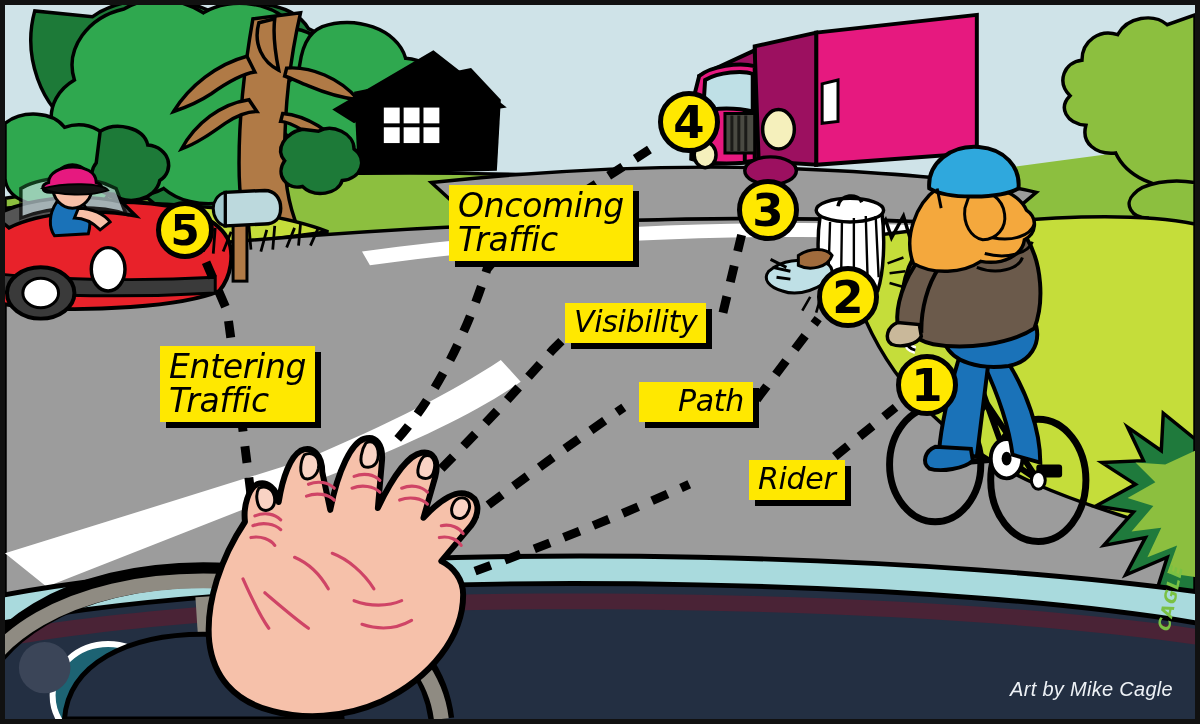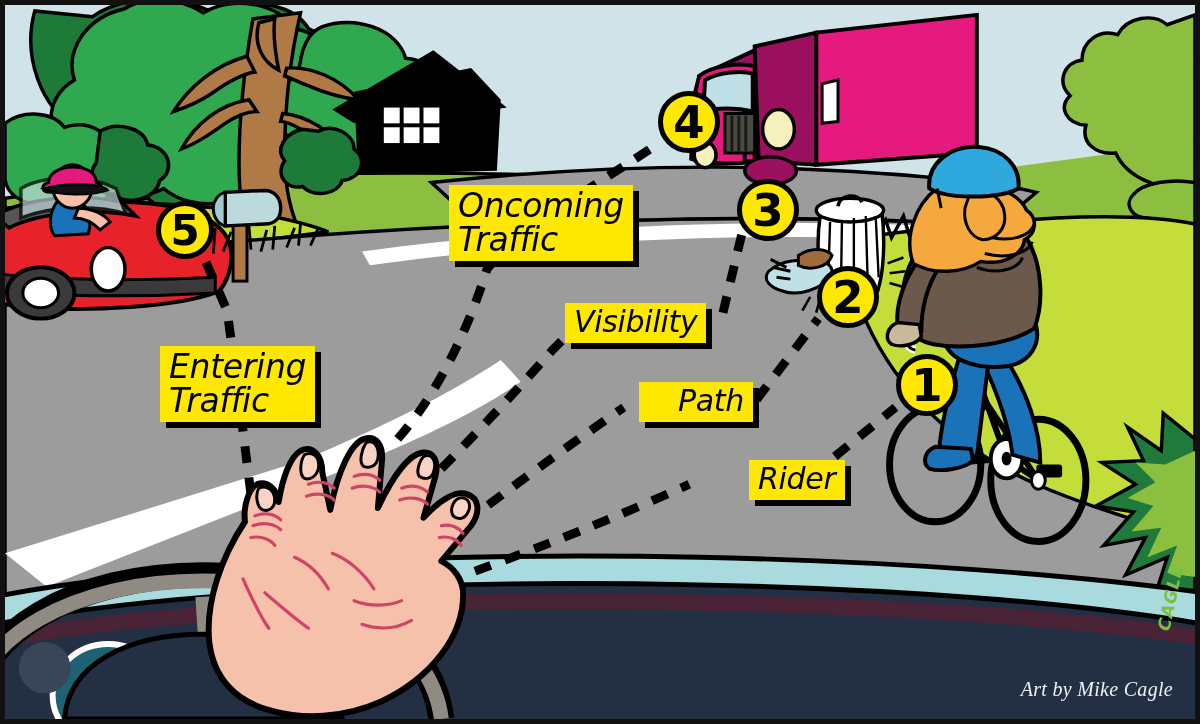--- a/index.html
+++ b/index.html
@@ -36,21 +36,21 @@
     display:flex;align-items:center;justify-content:center;
     color:#000;font-family:"DejaVu Sans","Liberation Sans",sans-serif;
     font-weight:bold;z-index:50;
     box-sizing:border-box;
   }
 
   
   .credit{
     position:absolute;right:22px;bottom:18px;
     color:#eef2f6;font-size:20px;font-style:italic;
-    font-family:Liberation Serif, serif;
+    font-family:Liberation Sans, sans-serif;
     z-index:60;letter-spacing:.3px;
   }
   .signature{
     position:absolute;right:8px;bottom:152px;
     color:#7ac143;font-size:17px;font-style:italic;font-weight:bold;
     font-family:"DejaVu Sans","Liberation Sans",sans-serif;
     transform:rotate(-78deg);transform-origin:100% 100%;
     z-index:45;letter-spacing:1px;
   }
 </style>

